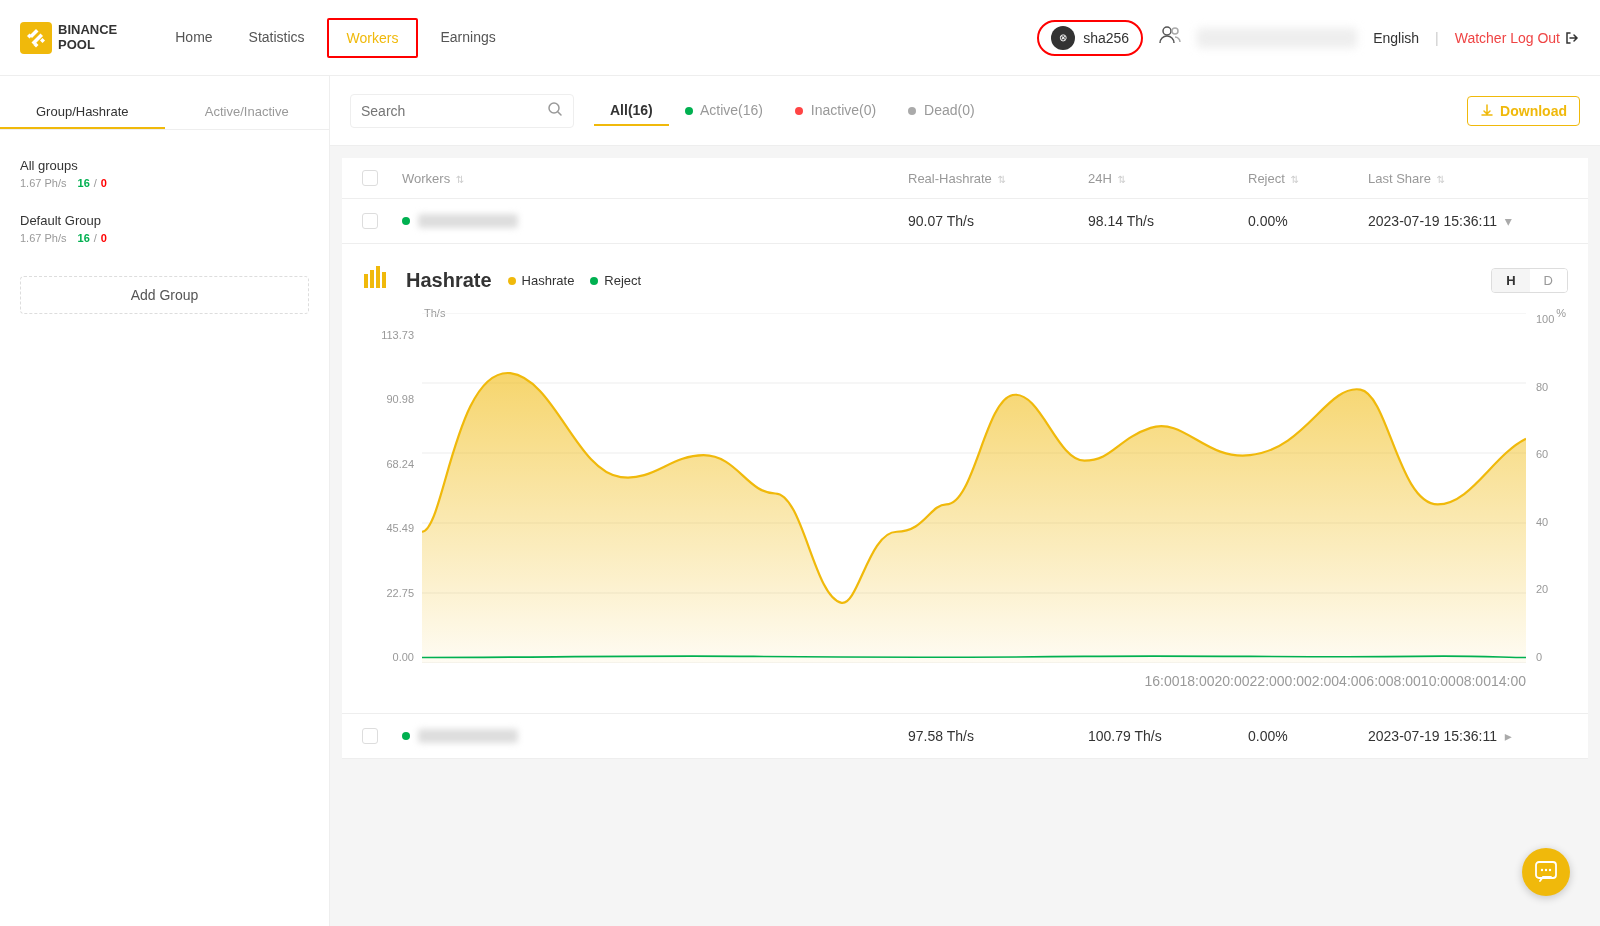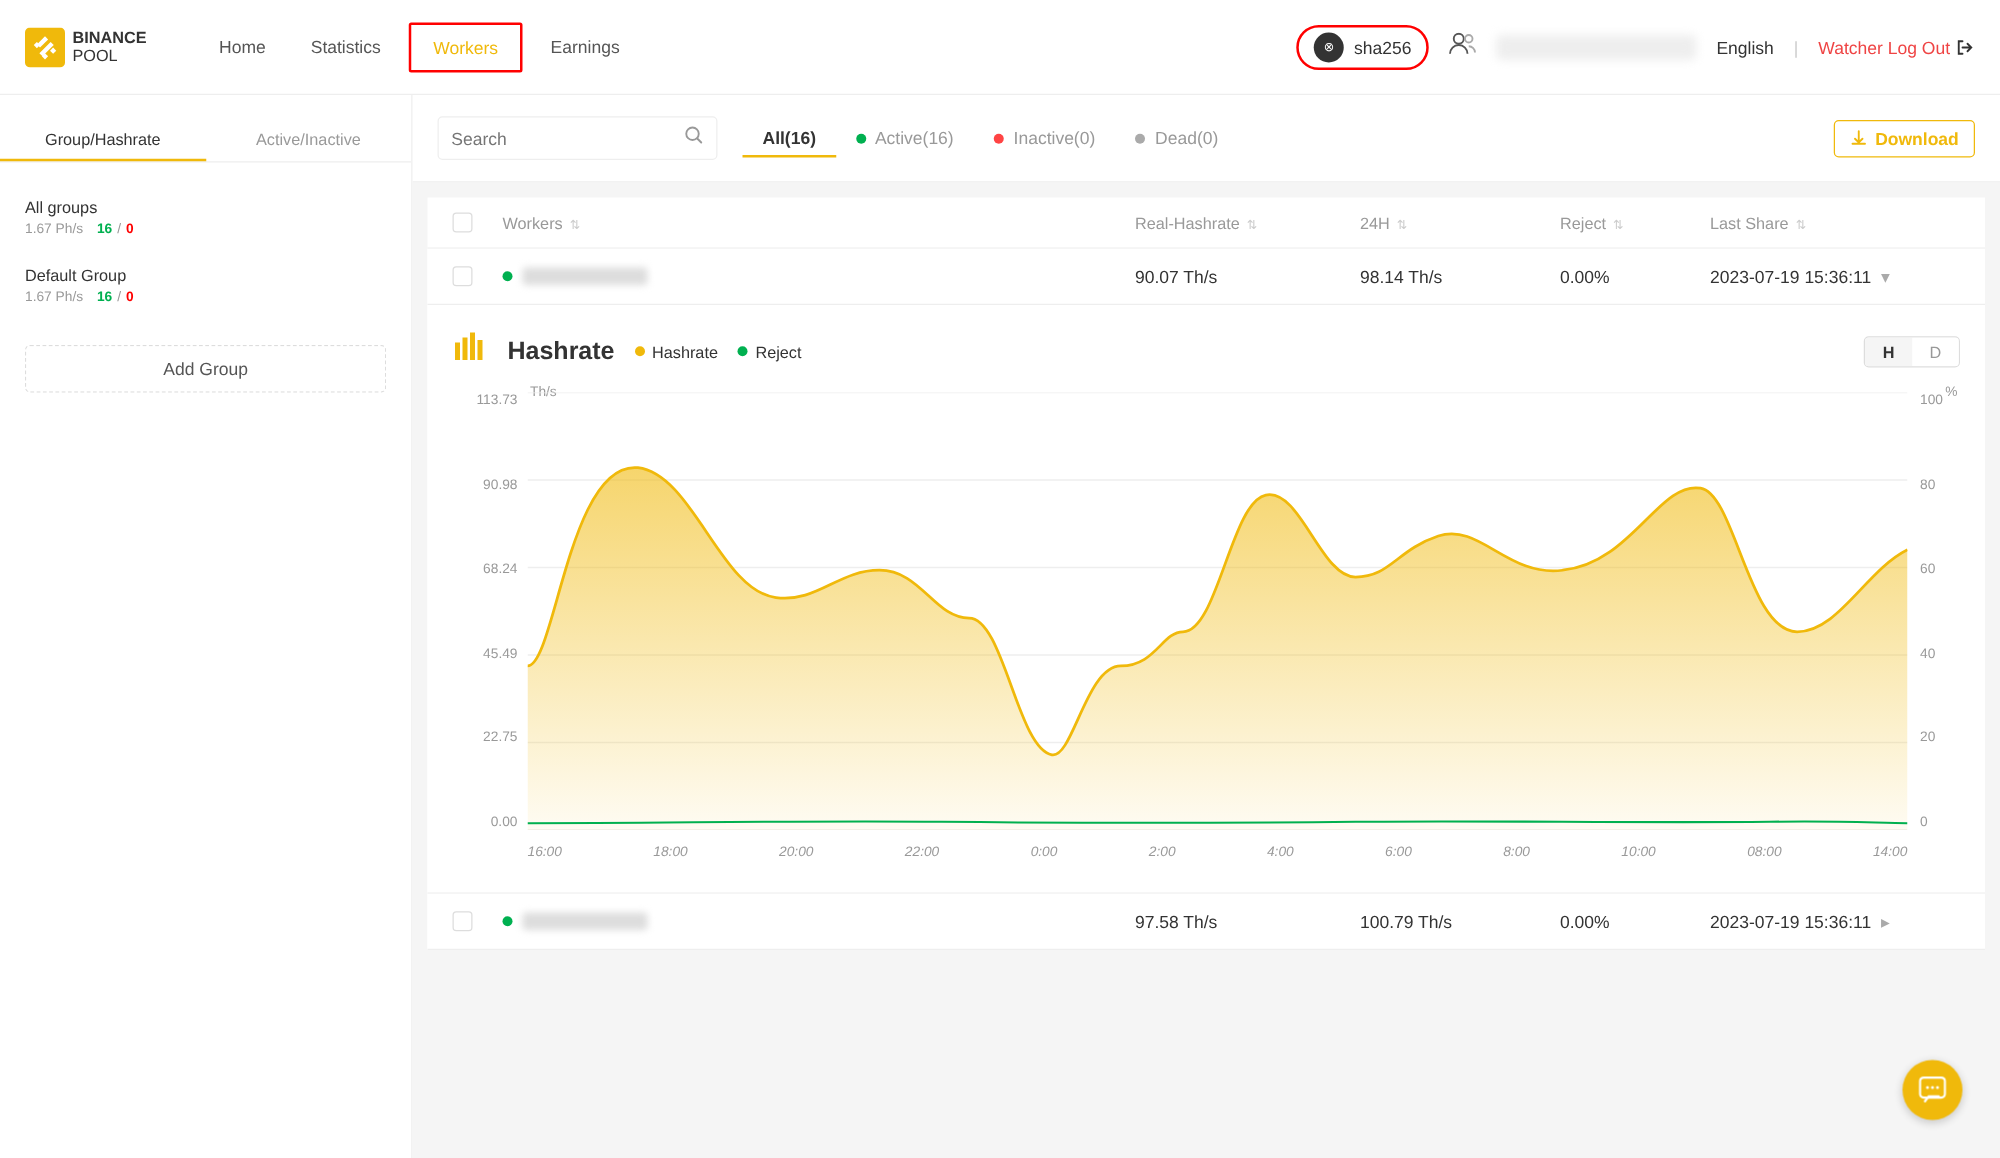--- a/index.html
+++ b/index.html
@@ -26,21 +26,21 @@
     .logo-icon {
       width: 32px;
       height: 32px;
     }
     .logo-text {
       display: flex;
       flex-direction: column;
       line-height: 1.1;
     }
     .logo-text .brand { font-weight: 700; font-size: 13px; color: #333; }
-    .logo-text .pool { font-weight: 400; font-size: 13px; color: #333; }
+    .logo-text .pool { font-weight: 700; font-size: 13px; color: #333; }
 
     .nav { display: flex; align-items: center; gap: 0; }
     .nav-item {
       padding: 0 18px;
       height: 60px;
       display: flex;
       align-items: center;
       cursor: pointer;
       font-size: 14px;
       color: #555;
@@ -264,21 +264,21 @@
     .period-btn { padding: 4px 14px; cursor: pointer; font-size: 13px; color: #999; background: #fff; }
     .period-btn.active { background: #f5f5f5; color: #333; font-weight: 600; }
 
     .chart-area {
       position: relative;
       height: 380px;
     }
     .chart-y-axis-left {
       position: absolute;
       left: 0;
-      top: 0;
+      top: 16px;
       bottom: 30px;
       width: 60px;
       display: flex;
       flex-direction: column;
       justify-content: space-between;
       align-items: flex-end;
       padding-right: 8px;
       font-size: 11px;
       color: #999;
     }
@@ -317,25 +317,24 @@
       top: 0;
       bottom: 30px;
     }
     .chart-x-axis {
       position: absolute;
       left: 60px;
       right: 42px;
       bottom: 0;
       height: 24px;
       display: flex;
-      justify-content: space-between;
-      align-items: center;
-      font-size: 11px;
-      color: #999;
-      font-style: italic;
+      justify-content: flex-end;
+      align-items: center;
+      font-size: 14px;
+      color: #999;
     }
 
     
     .table-row-bottom {
       display: grid;
       grid-template-columns: 40px 1fr 180px 160px 120px 200px;
       padding: 14px 20px;
       border-bottom: 1px solid #eee;
       align-items: center;
       font-size: 14px;

